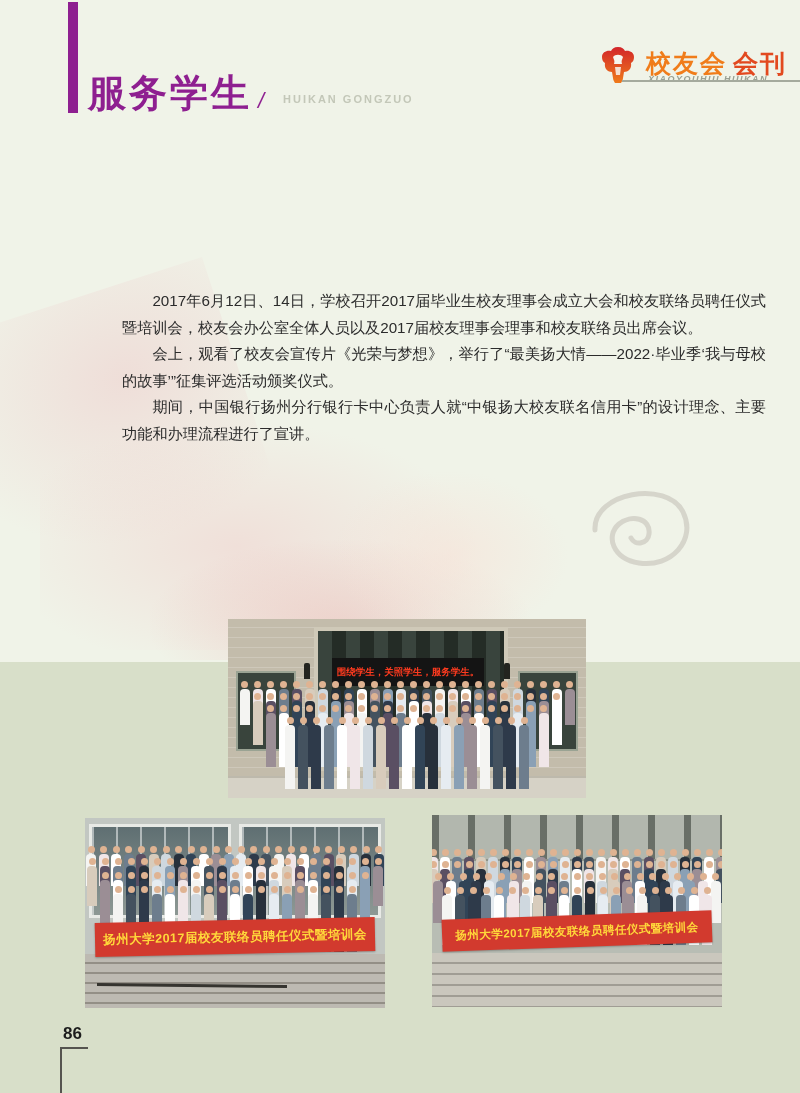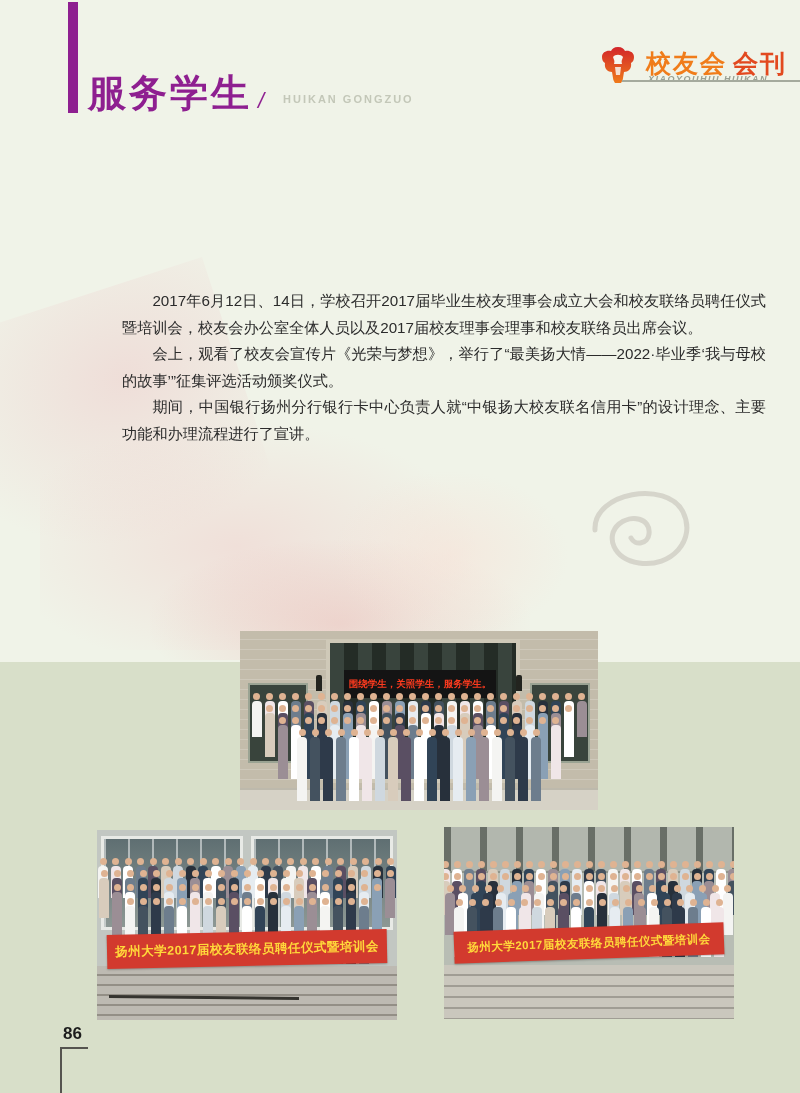--- a/index.html
+++ b/index.html
@@ -28,21 +28,21 @@
   .logo-t2{color:#e2491f;margin-left:6px;}
   .logo-sub{position:absolute;left:648px;top:74px;font-size:9px;font-weight:bold;font-style:italic;letter-spacing:1.5px;color:#9aa093;z-index:3;}
   .header-rule{position:absolute;left:622px;top:80px;width:178px;height:2px;background:#a5aa9d;z-index:3;}
 
   
   .article-title{position:absolute;left:0;top:196px;width:800px;text-align:center;font-family:"Liberation Serif","DejaVu Serif",serif;font-weight:bold;font-size:29px;line-height:35px;letter-spacing:1px;color:#b83a44;z-index:3;}
   .article-body{position:absolute;left:78px;top:288px;width:644px;z-index:3;margin-left:44px;}
   .article-body p{margin:0;text-indent:2em;text-align:justify;font-size:15.2px;line-height:26.6px;color:#2b2b2b;}
 
   
-  .photo{position:absolute;overflow:hidden;z-index:4;margin:12px;}
+  .photo{position:absolute;overflow:hidden;z-index:4;margin:0;}
   .crowd{position:absolute;left:0;top:0;right:0;bottom:0;}
   .crowd-row{position:absolute;left:0;right:0;display:flex;justify-content:center;align-items:stretch;}
   .person{width:11px;margin:0 1px;display:flex;flex-direction:column;align-items:center;height:100%;}
   .person .head{width:7px;height:7px;border-radius:50%;background:#dfb392;flex:0 0 auto;}
   .person .torso{width:10px;flex:1;border-radius:4px 4px 0 0;margin-top:1px;}
 
   
   .photo-top{left:228px;top:619px;width:358px;height:179px;background:#c3bcab;}
   .wall{position:absolute;inset:0;background:repeating-linear-gradient(0deg,rgba(255,255,255,.18) 0 1px,rgba(0,0,0,0) 1px 10px);}
   .win{position:absolute;top:52px;width:56px;height:76px;background:#39443c;border:2px solid #9aa393;}

